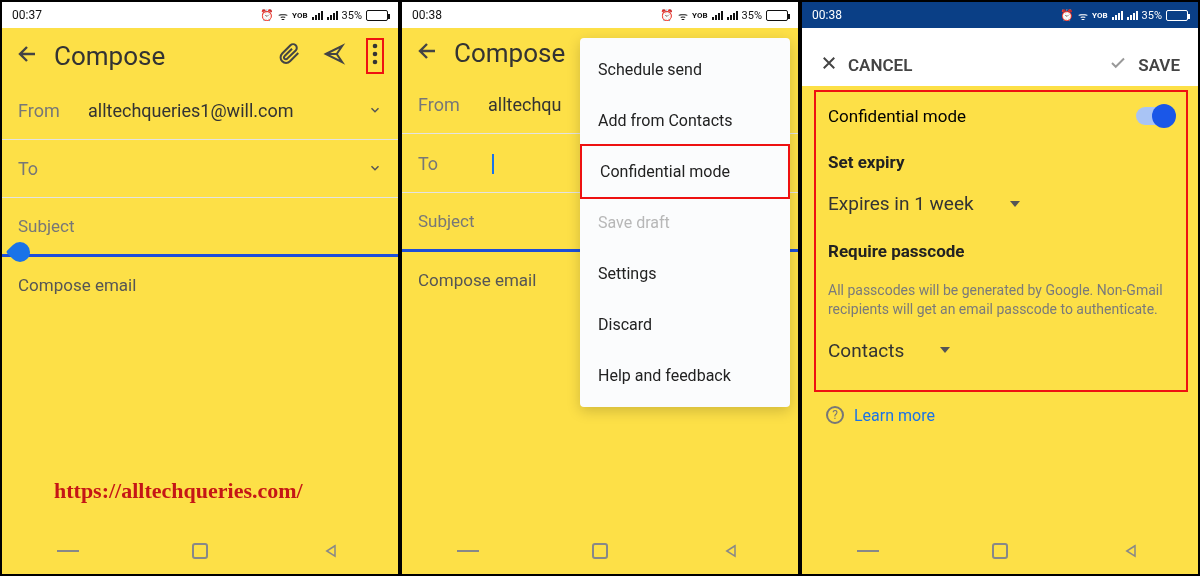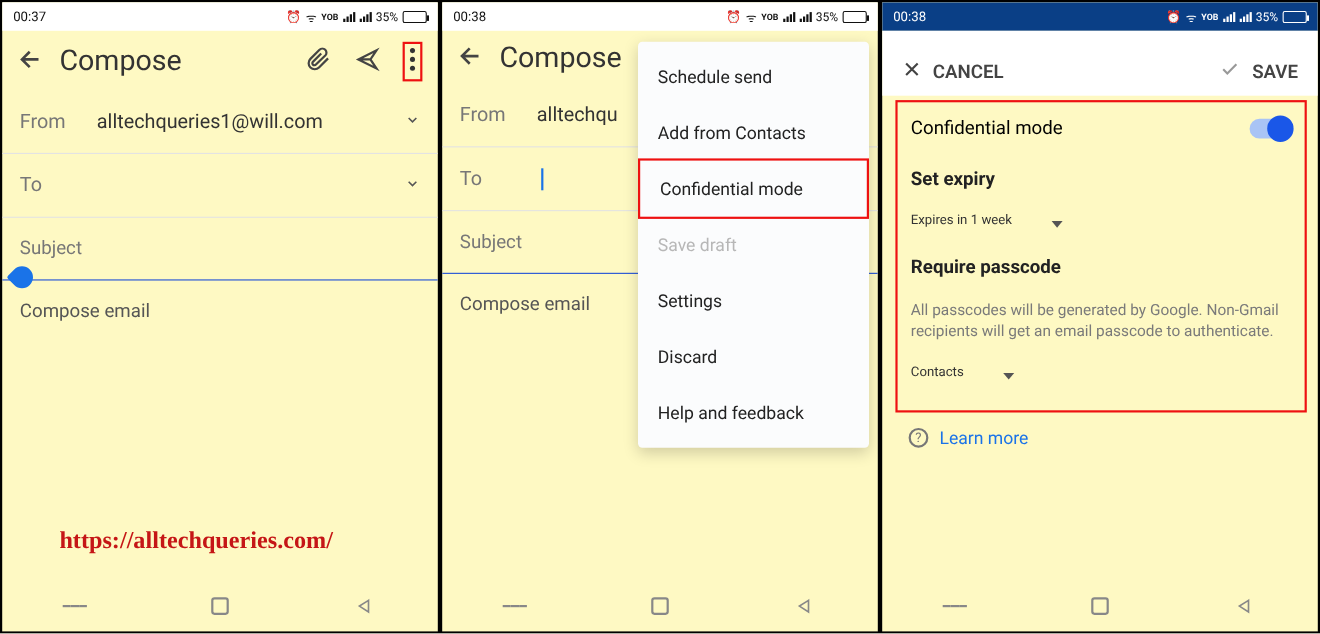--- a/index.html
+++ b/index.html
@@ -9,21 +9,21 @@
     width: 1200px; height: 576px;
     display: flex;
   }
   .phone {
     flex: 1 1 0;
     border: 2px solid #000;
     display: flex;
     flex-direction: column;
     position: relative;
     overflow: hidden;
-    background: #fef9c3;
+    background: #fde047;
   }
   
   .status-bar {
     height: 26px;
     display: flex;
     align-items: center;
     justify-content: space-between;
     padding: 0 10px;
     font-size: 12px;
     color: #111;
@@ -53,21 +53,21 @@
   
   .field-row {
     display:flex; align-items:center;
     padding: 18px 16px;
     border-bottom:1px solid #e3e3e3;
     font-size:18px; color:#555;
   }
   .field-label { width:70px; color:#777; }
   .field-value { flex:1; color:#333; }
   .field-row .chev { color:#555; }
-  .subject-row { padding:18px 16px; border-bottom:1px solid #1d4ed8; font-size:17px; color:#777; position:relative; }
+  .subject-row { padding:18px 16px; border-bottom:3px solid #1d4ed8; font-size:17px; color:#777; position:relative; }
   .body-row { padding:18px 16px; font-size:17px; color:#555; }
   .cursor-blob {
     position:absolute; left:8px; bottom:-8px; width:20px; height:20px;
     background:#1a73e8; border-radius:50% 50% 50% 2px; transform:rotate(45deg);
   }
   .caret {
     display:inline-block; width:2px; height:20px; background:#1a73e8; vertical-align:middle;
     margin-left:4px;
   }
   .watermark {
@@ -113,21 +113,21 @@
   }
   .conf-row, .sect-title, .sect-value, .sect-desc {
     padding:10px 2px;
   }
   .conf-row { display:flex; align-items:center; justify-content:space-between; font-size:17px; }
   .toggle {
     width:38px; height:18px; background:#a9c4f5; border-radius:10px; position:relative;
   }
   .toggle::after{content:"";position:absolute;right:-2px;top:-3px;width:24px;height:24px;border-radius:50%;background:#1a57e8;}
   .sect-title { font-weight:700; font-size:17px; color:#222; padding-top:16px;}
-  .sect-value { font-size:12px; color:#333; display:flex; align-items:flex-end; gap:36px;}
+  .sect-value { font-size:19px; color:#333; display:flex; align-items:center; gap:36px;}
   .sect-desc { font-size:14px; color:#7a7a7a; line-height:1.35;}
   .learn-row { display:flex; align-items:center; gap:10px; padding:14px 20px 0 24px; color:#1a73e8; font-size:16px;}
   .qmark{width:18px;height:18px;border:2px solid #777;border-radius:50%;color:#777;font-size:12px;display:flex;align-items:center;justify-content:center;}
   .tri-down{display:inline-block;border-left:5px solid transparent;border-right:5px solid transparent;border-top:6px solid #555;}
 </style>
 </head>
 <body>
 
 <div class="phone">
   <div class="status-bar">

